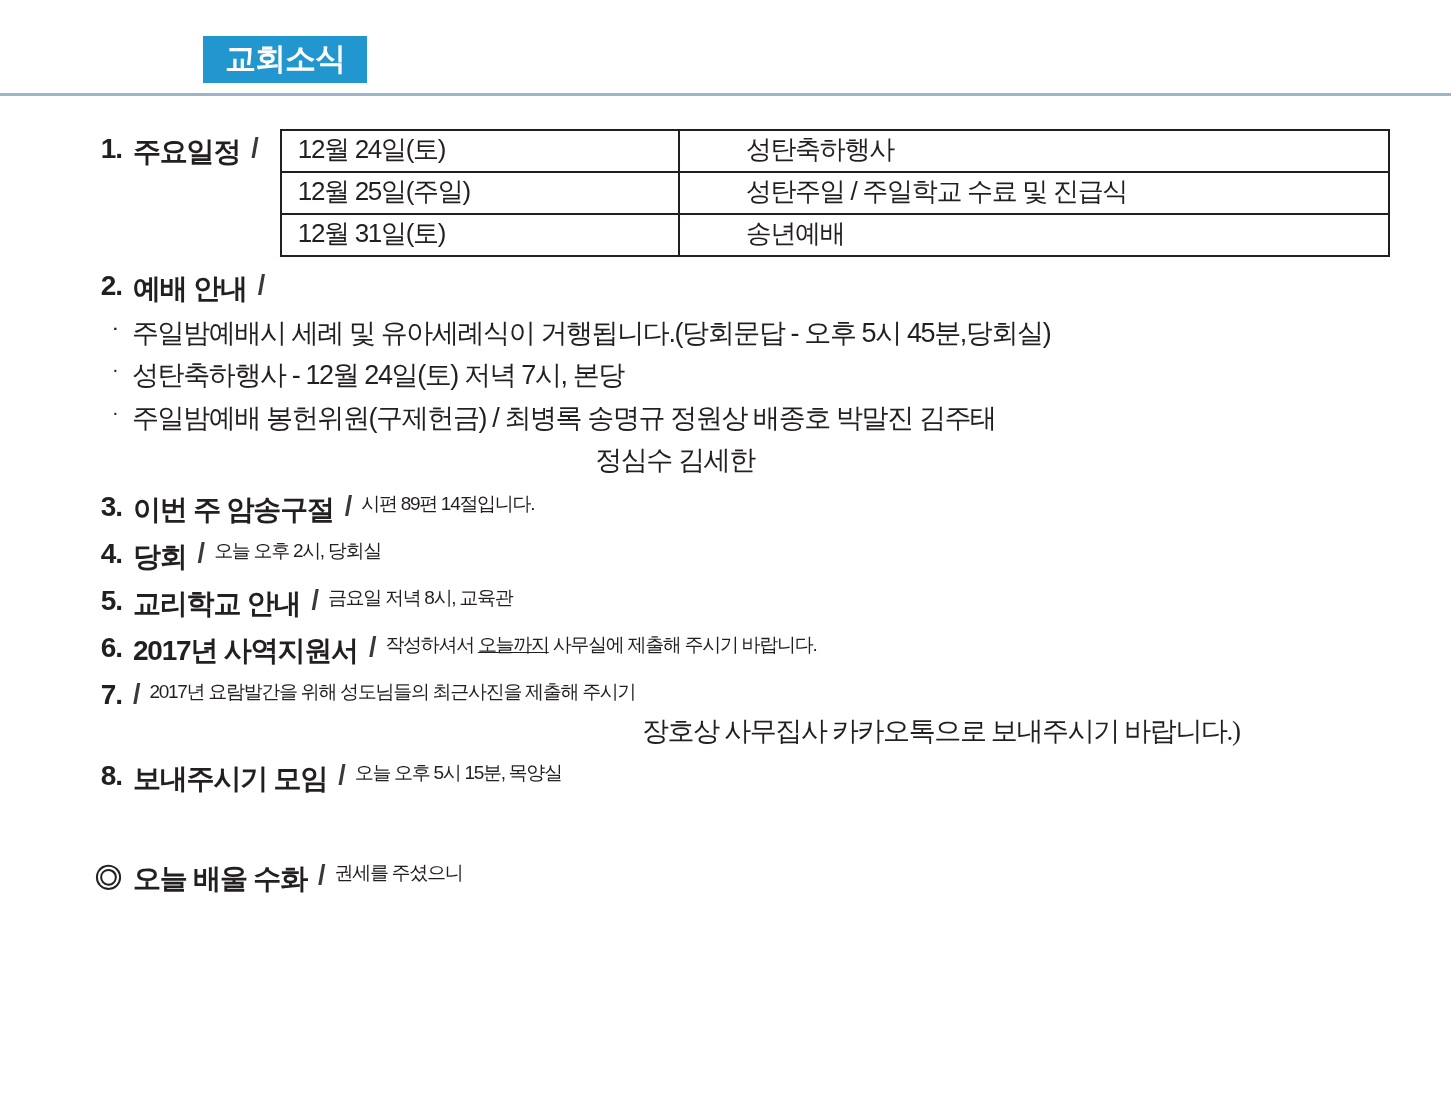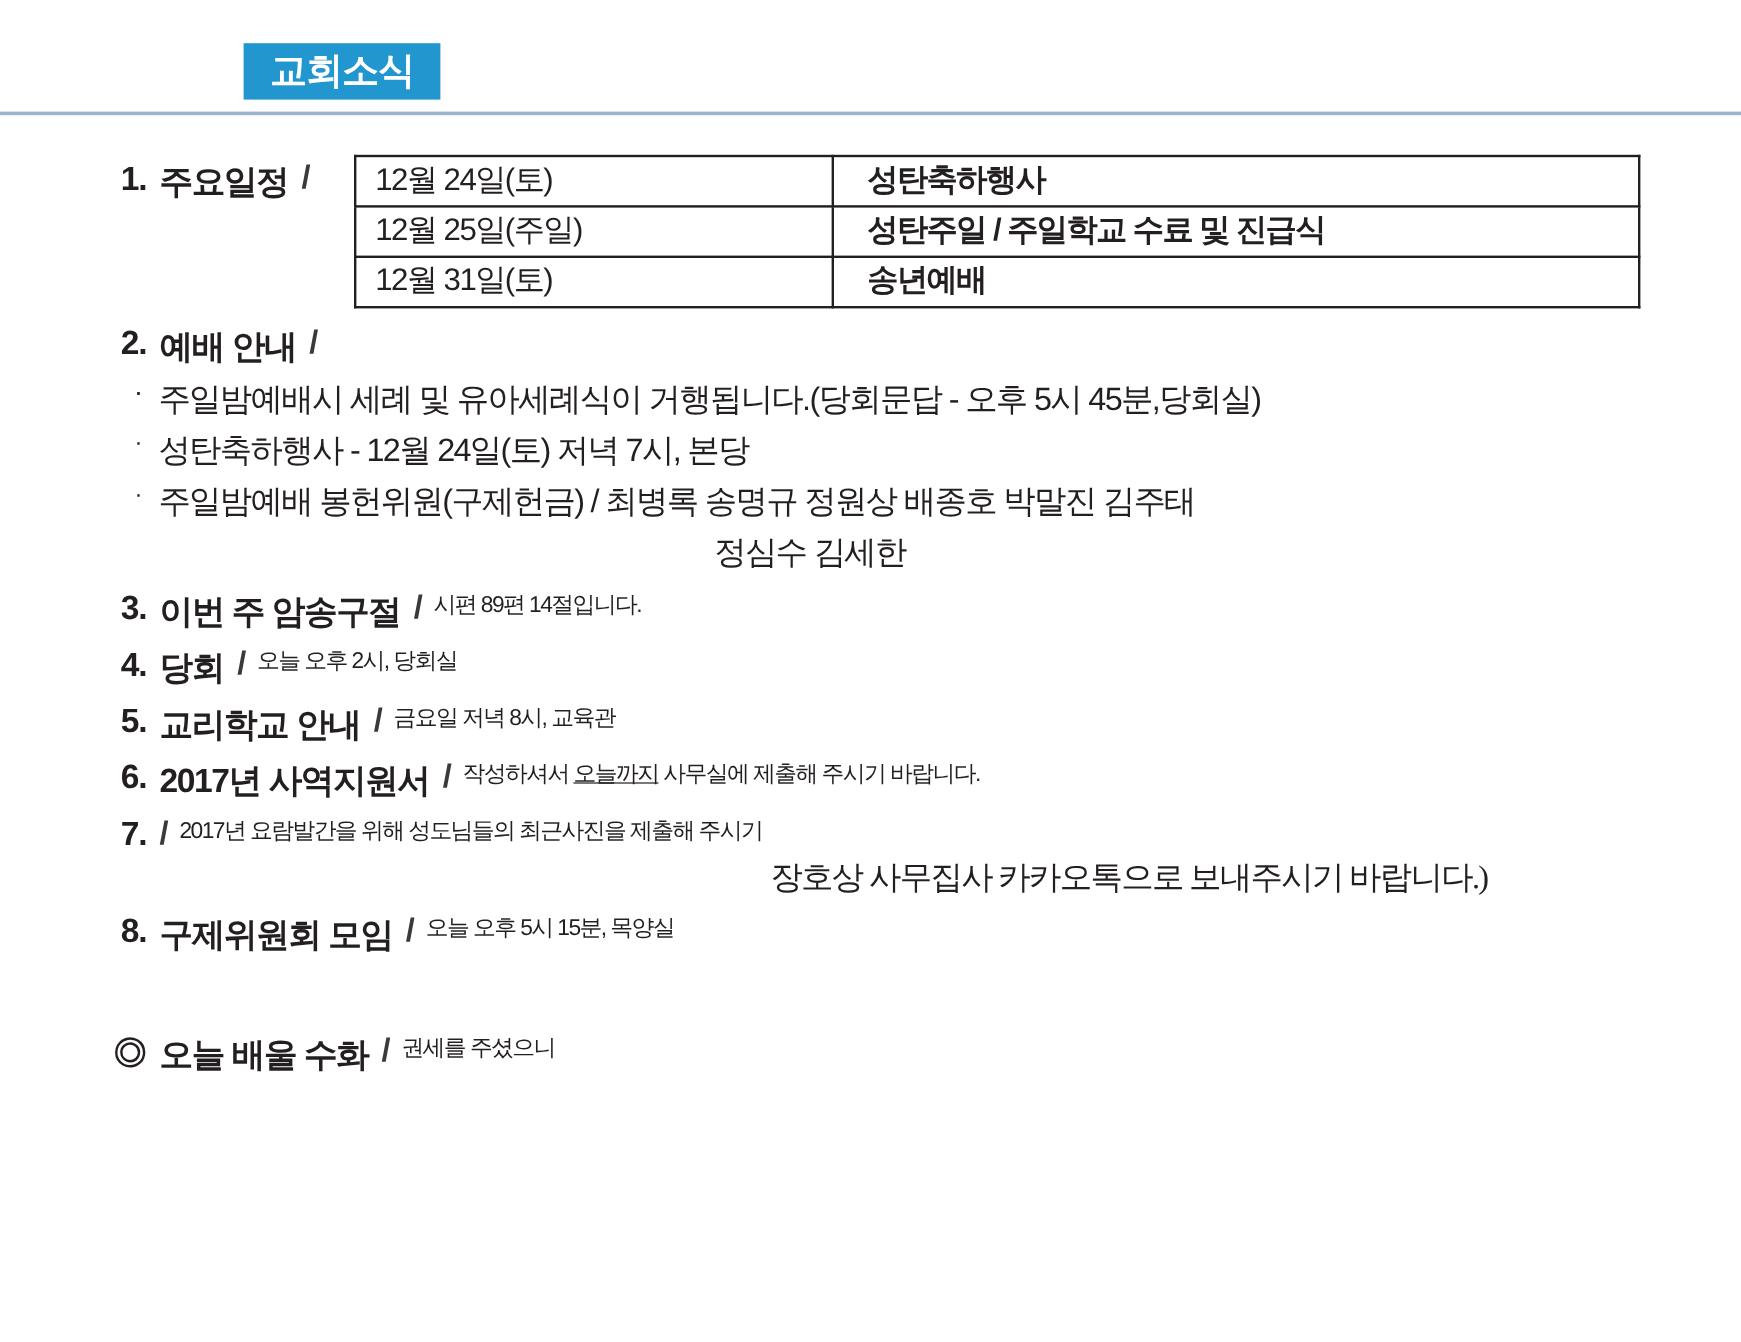--- a/index.html
+++ b/index.html
@@ -83,33 +83,33 @@
     white-space: nowrap;
   }
 
   
   .item1 {
     margin-top: 37px;
     padding-left: 80px;
   }
   .sched-table {
     border-collapse: collapse;
-    margin-left: 27px;
+    margin-left: 12px;
     margin-top: -4px;
   }
   .sched-table td {
     border: 2px solid #231f20;
     font-size: 26px;
     letter-spacing: -1.3px;
     padding: 4px 10px 7px 16px;
     line-height: 1.12;
     white-space: nowrap;
   }
   .sched-table td.c-date { width: 370px; }
-  .sched-table td.c-desc { width: 632px; padding-left: 28px; font-weight: bold; }
+  .sched-table td.c-desc { width: 632px; padding-left: 66px; }
 
   
   .item2 { margin-top: 13px; padding-left: 80px; }
   .bullets {
     margin: 4px 0 0 0;
     padding: 0;
     list-style: none;
   }
   .bullets li {
     font-size: 27px;
@@ -247,21 +247,21 @@
       <div class="num">7.</div>
       <div class="slash">/</div>
       <div class="val">2017년 요람발간을 위해 성도님들의 최근사진을 제출해 주시기</div>
     </div>
     <div class="cont-line indent-2">장호상 사무집사 카카오톡으로 보내주시기 바랍니다.)</div>
   </div>
 
   <div class="item-line tight">
     <div class="row">
       <div class="num">8.</div>
-      <div class="lbl">구제위원회 모임</div>
+      <div class="lbl">보내주시기 모임</div>
       <div class="slash">/</div>
       <div class="val">오늘 오후 5시 15분, 목양실</div>
     </div>
   </div>
 
   <div class="final">
     <div class="row">
       <div class="diamond">◎</div>
       <div class="lbl">오늘 배울 수화</div>
       <div class="slash">/</div>

